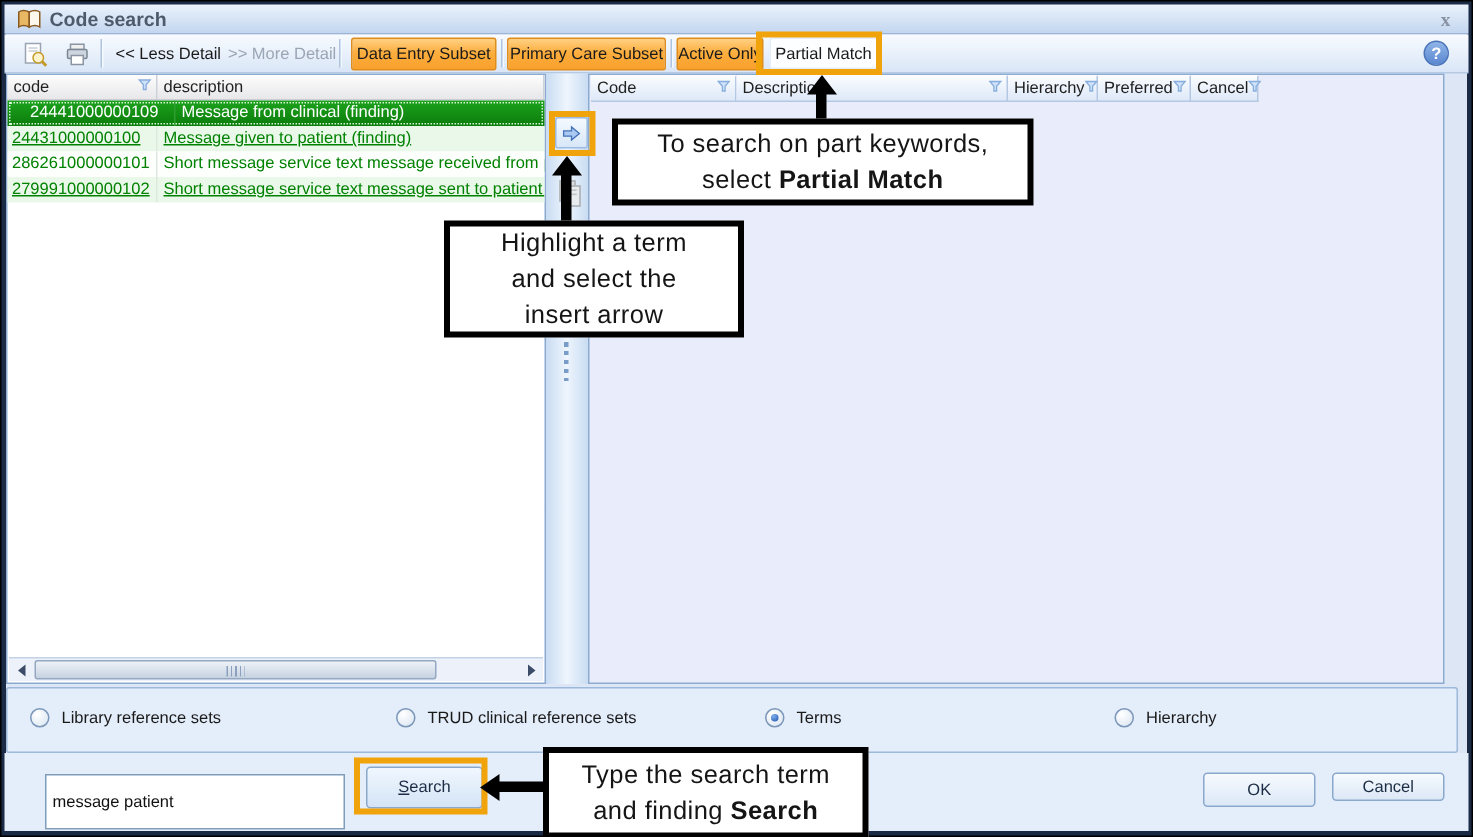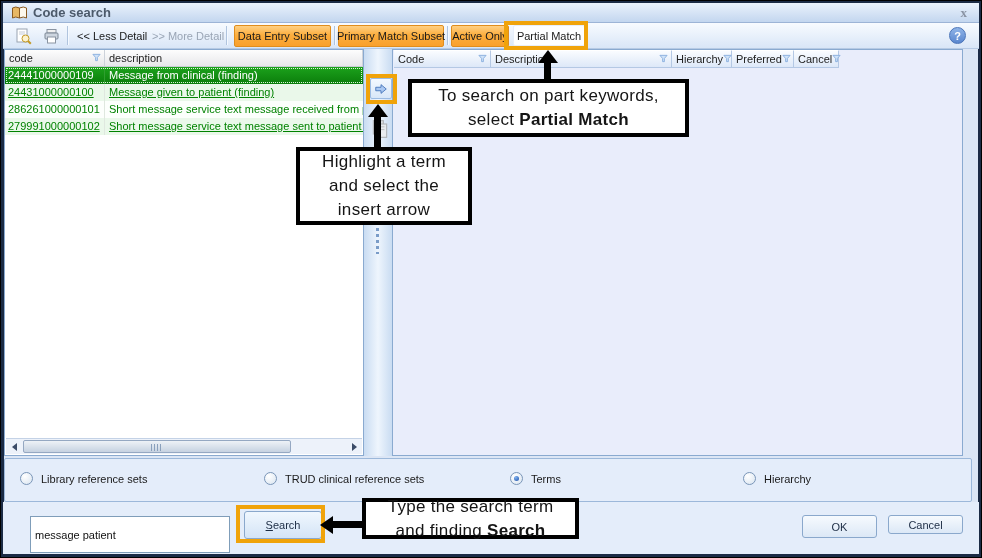--- a/index.html
+++ b/index.html
@@ -58,21 +58,21 @@
   .lt-h-cell{position:relative;display:flex;align-items:center;padding-left:4px;color:#222;border-right:1px solid #cdd2da;}
   .funnel{margin-left:auto;margin-right:3px;}
   .lt-rows{position:absolute;left:0;top:17px;right:0;}
   .lt-row{display:flex;height:17px;line-height:17px;color:#008200;white-space:nowrap;overflow:hidden;}
   .lt-row .c-code{width:100px;flex:none;padding-left:3px;border-right:1px solid #dfe8df;overflow:hidden;}
   .lt-row .c-desc{flex:1;padding-left:4px;overflow:hidden;}
   .lt-row.alt{background:#eaf8ea;text-decoration:underline;}
   .lt-row.white{background:#fcfffc;}
   .lt-row.selected{
     background:linear-gradient(#1ca21c,#0b7d0b);color:#fff;
-    outline:1px dotted #d8f5d8;outline-offset:-2px;
+    outline:1px dotted #d8f5d8;outline-offset:-2px;padding-left:12px;
   }
   .lt-row.selected .c-code{border-right-color:#2f9e2f;}
   
   .hscroll{position:absolute;left:1px;right:1px;bottom:1px;height:16px;background:#edf2fa;border-top:1px solid #c4d2e6;}
   .hs-arrow{position:absolute;top:0;width:16px;height:15px;display:flex;align-items:center;justify-content:center;}
   .hs-arrow.left{left:0;}
   .hs-arrow.right{right:0;}
   .tri-l{width:0;height:0;border-top:4px solid transparent;border-bottom:4px solid transparent;border-right:5px solid #3c4c68;}
   .tri-r{width:0;height:0;border-top:4px solid transparent;border-bottom:4px solid transparent;border-left:5px solid #3c4c68;}
   .hs-thumb{
@@ -139,22 +139,22 @@
   .orange-ring{position:absolute;border:4px solid #f0a30a;z-index:40;pointer-events:none;}
   .ring-partial{left:504px;top:21px;width:84px;height:29px;}
   .ring-insert{left:366px;top:74px;width:31px;height:30px;}
   .ring-search{left:236px;top:505px;width:89px;height:38px;}
   .callout{
     position:absolute;background:#fff;border:4px solid #000;z-index:50;
     display:flex;flex-direction:column;align-items:center;justify-content:center;
     text-align:center;font-size:17px;line-height:24px;color:#151515;letter-spacing:.3px;
   }
   .co1{left:408px;top:79px;width:281px;height:58px;}
-  .co2{left:296px;top:147px;width:176px;height:78px;}
-  .co3{left:362px;top:498px;width:217px;height:41px;}
+  .co2{left:296px;top:147px;width:200px;height:78px;}
+  .co3{left:362px;top:498px;width:217px;height:61px;}
   .arrow-bar-v{position:absolute;width:7px;background:#000;z-index:50;}
   .arrow-head-up{position:absolute;width:0;height:0;z-index:50;
     border-left:10px solid transparent;border-right:10px solid transparent;border-bottom:13px solid #000;}
   .arrow-bar-h{position:absolute;height:7px;background:#000;z-index:50;}
   .arrow-head-left{position:absolute;width:0;height:0;z-index:50;
     border-top:9px solid transparent;border-bottom:9px solid transparent;border-right:13px solid #000;}
   .bold{font-weight:bold;}
 </style>
 </head>
 <body>
@@ -188,21 +188,21 @@
         <rect x="2" y="5" width="13" height="6" rx="1" fill="#cdd5df" stroke="#7a8694"></rect>
         <rect x="4.5" y="9" width="8" height="6" fill="#fff" stroke="#8a94a2"></rect>
       </svg>
     </span>
     <span class="tb-sep" style="left:64px"></span>
     <span class="tb-text" style="left:70px">&lt;&lt; Less Detail</span>
     <span class="tb-text disabled" style="left:145px">&gt;&gt; More Detail</span>
     <span class="tb-sep" style="left:223px"></span>
     <span class="tb-btn orange" style="left:231px;width:97px">Data Entry Subset</span>
     <span class="tb-sep" style="left:331px"></span>
-    <span class="tb-btn orange" style="left:335px;width:106px">Primary Match Subset</span>
+    <span class="tb-btn orange" style="left:335px;width:106px">Primary Care Subset</span>
     <span class="tb-sep" style="left:444px"></span>
     <span class="tb-btn orange" style="left:448px;width:58px">Active Only</span>
     <span class="tb-btn plain" style="left:510px;width:72px;height:21px">Partial Match</span>
     <span class="help-circle" style="left:946px;top:4px">?</span>
   </div>
 
   <div class="left-panel">
     <div class="lt-header">
       <div class="lt-h-cell" style="width:100px">
         <span>code</span>

